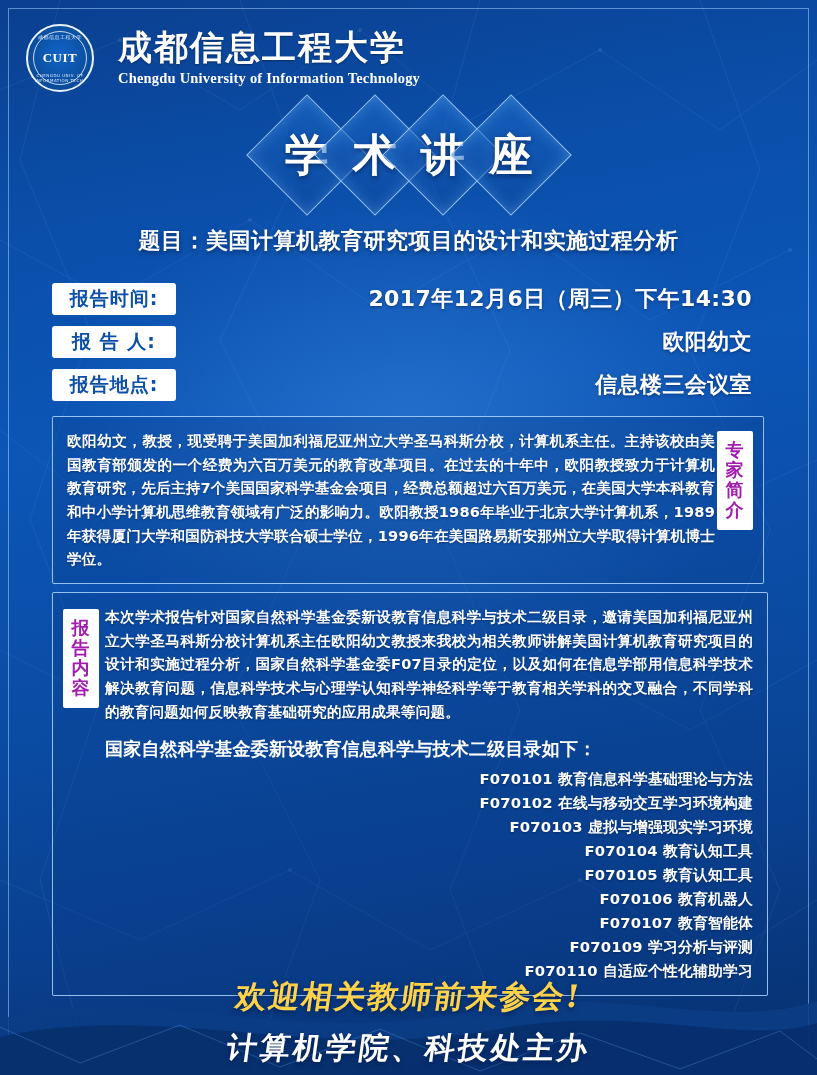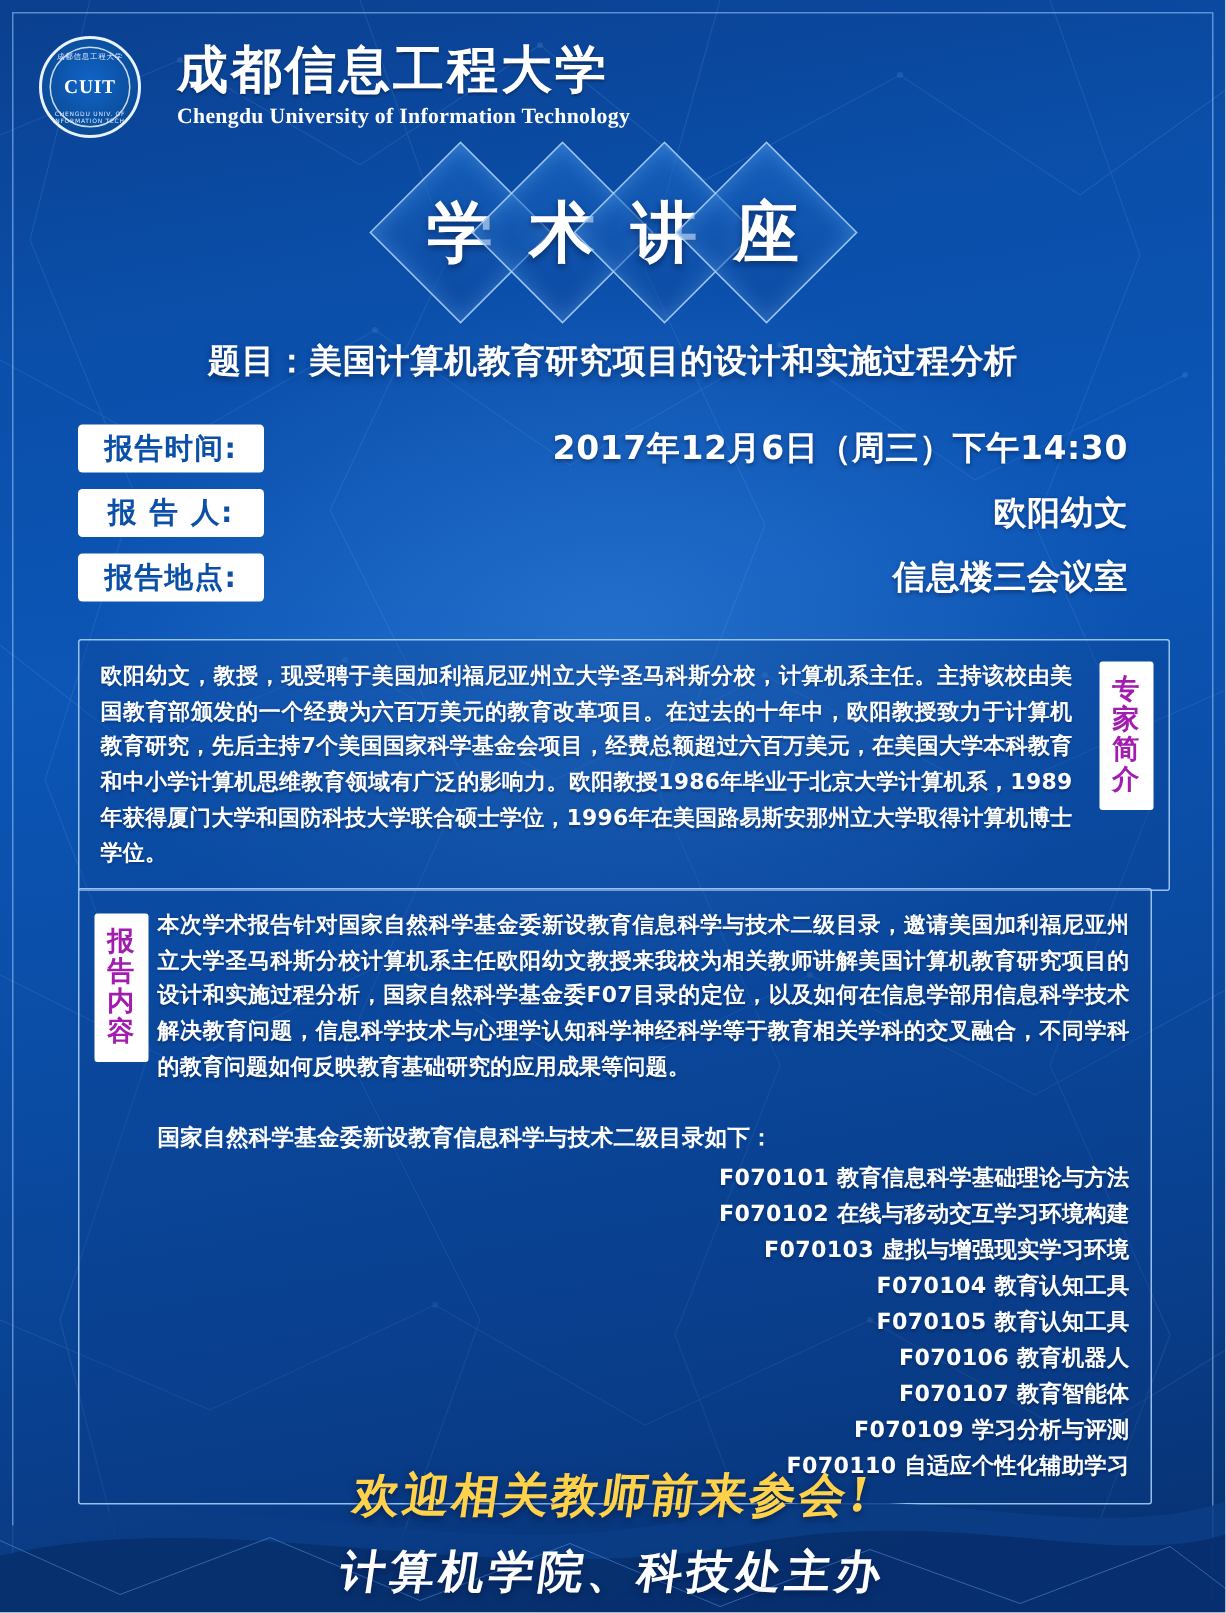--- a/index.html
+++ b/index.html
@@ -222,37 +222,36 @@
     line-height: 1.12;
     border-radius: 2px;
     letter-spacing: 1px;
   }
 
   
   #expert-block {
     left: 52px;
     top: 416px;
     width: 648px;
-    padding: 12px 64px 12px 14px;
-    margin-top: 10px;
+    padding: 12px 48px 12px 14px;
   }
   #expert-tag { right: 10px; top: 14px; }
 
   
   #content-block {
     left: 52px;
     top: 592px;
     width: 648px;
     padding: 12px 14px 12px 52px;
   }
   #content-tag { left: 10px; top: 16px; }
 
   .list-intro {
-    margin-top: 26px;
-    font-size: 15px;
+    margin-top: 14px;
+    font-size: 18px;
     font-weight: bold;
     letter-spacing: 0.2px;
   }
   .code-list {
     margin: 6px 0 0 0;
     padding: 0;
     list-style: none;
     text-align: right;
   }
   .code-list li {

